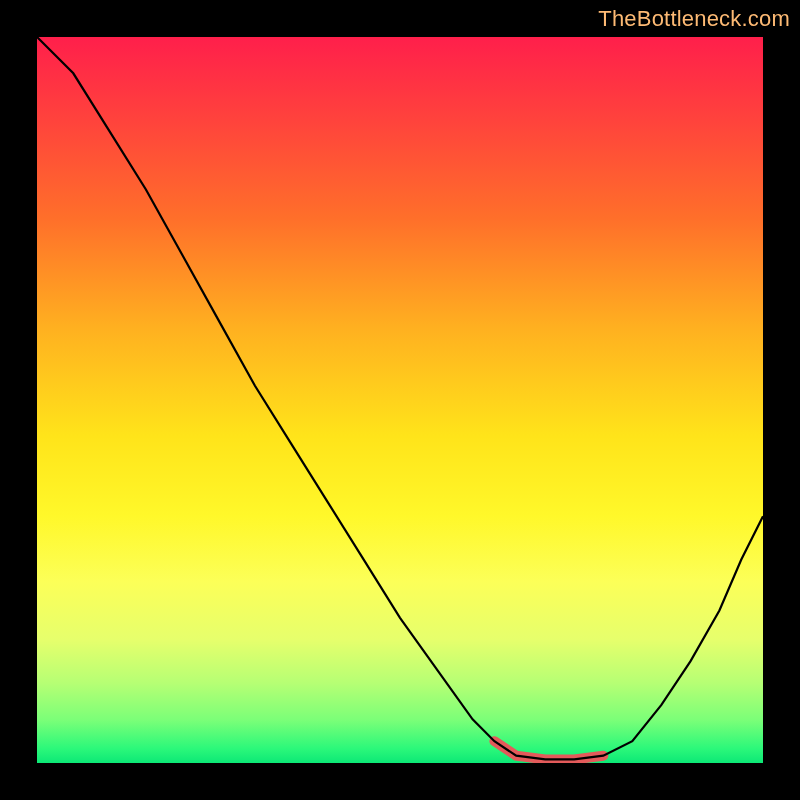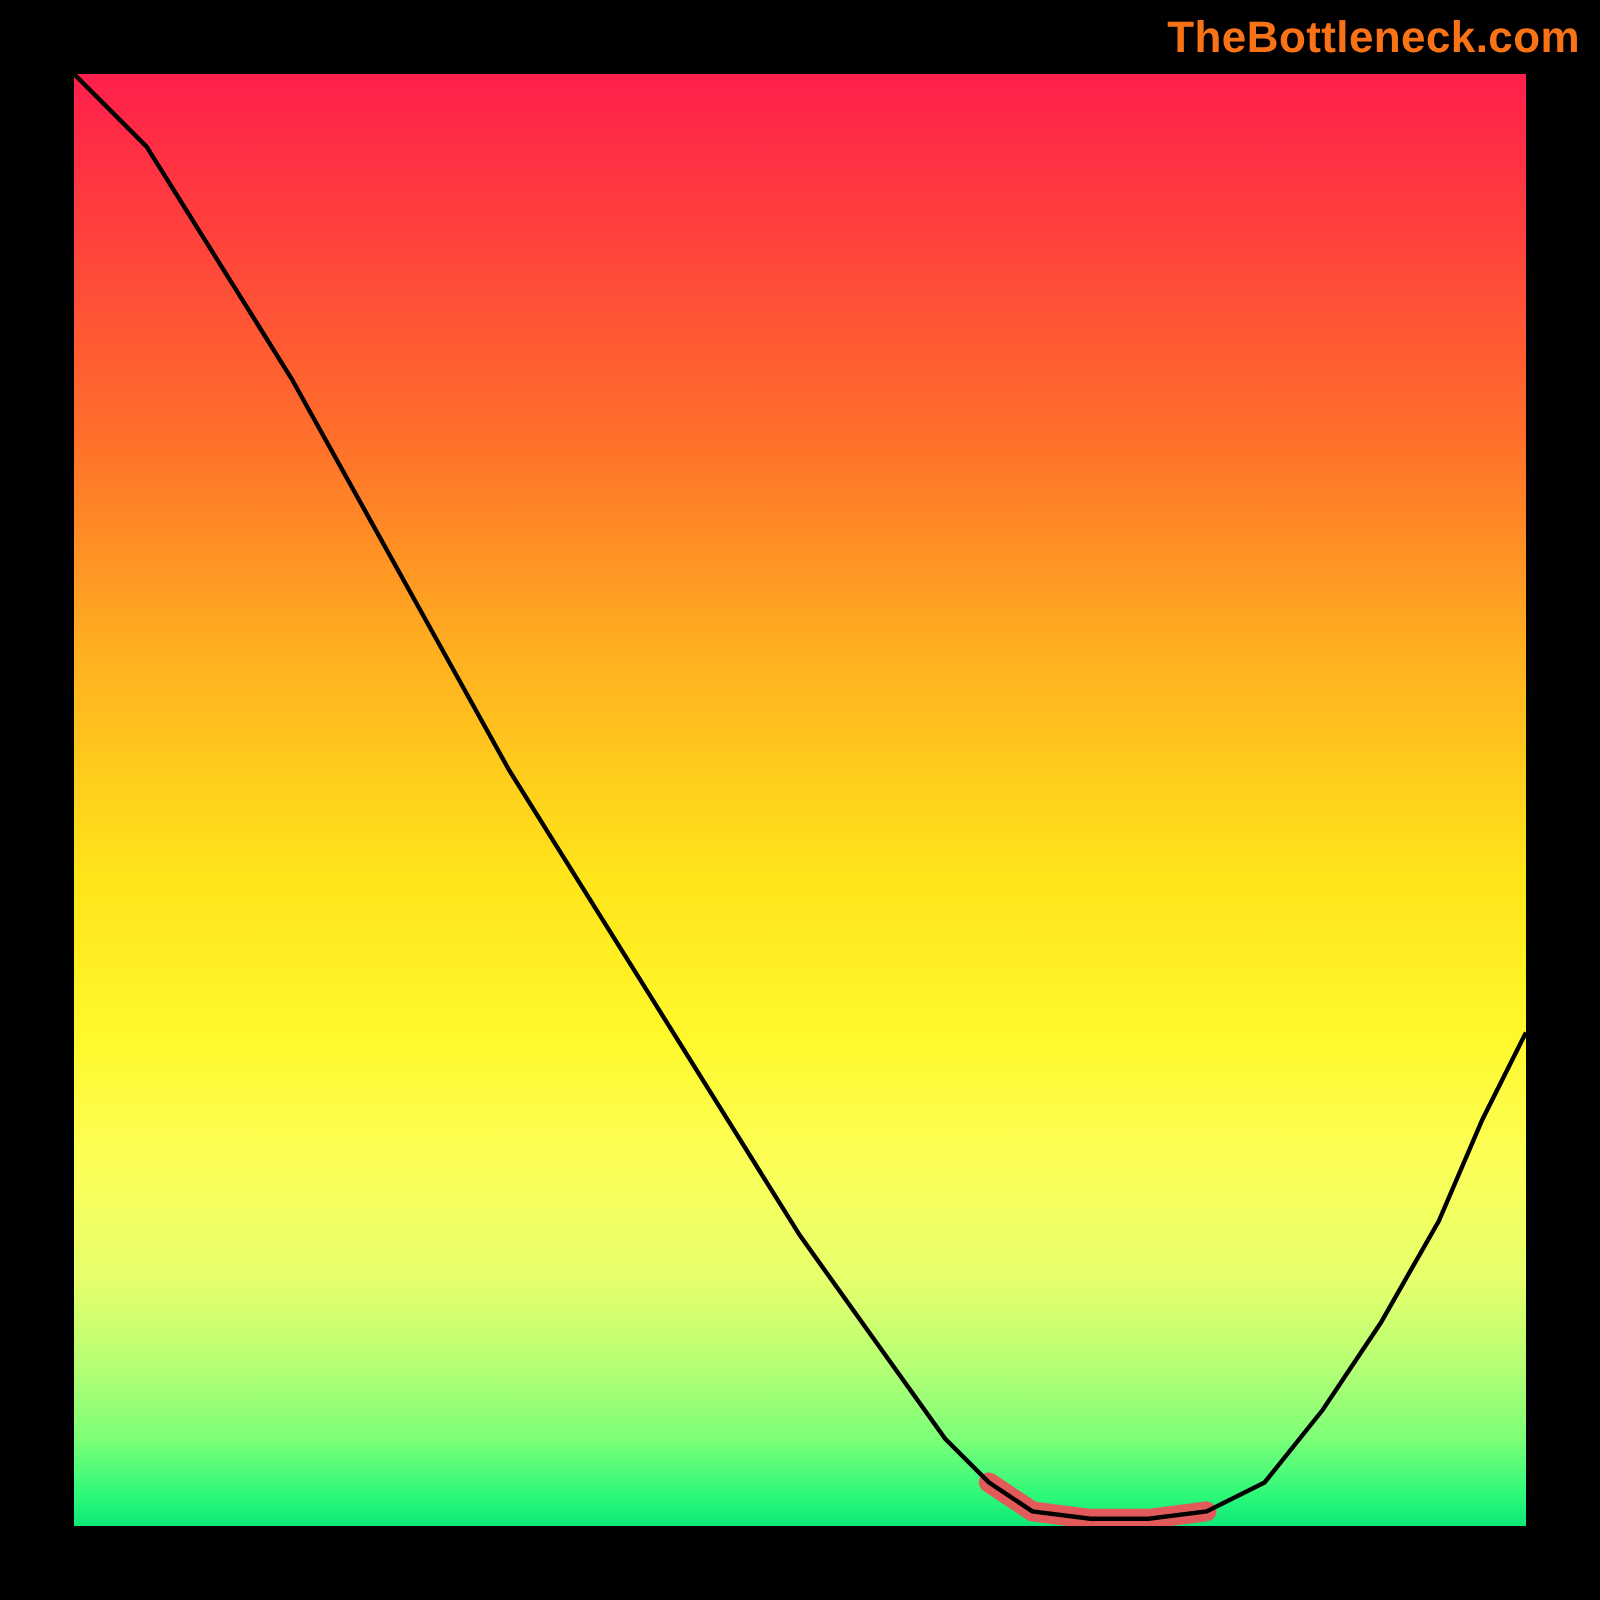--- a/index.html
+++ b/index.html
@@ -14,23 +14,23 @@
   .frame {
     position: relative;
     width: 800px;
     height: 800px;
     background: #000;
   }
   .watermark {
     position: absolute;
     top: 6px;
     right: 10px;
-    color: #f97316;
+    color: #fdba74;
     font-size: 22px;
-    font-weight: 700;
+    font-weight: 400;
     letter-spacing: 0.2px;
     z-index: 50;
   }
   .plot {
     position: absolute;
     left: 37px;
     top: 37px;
     width: 726px;
     height: 726px;
     overflow: hidden;

